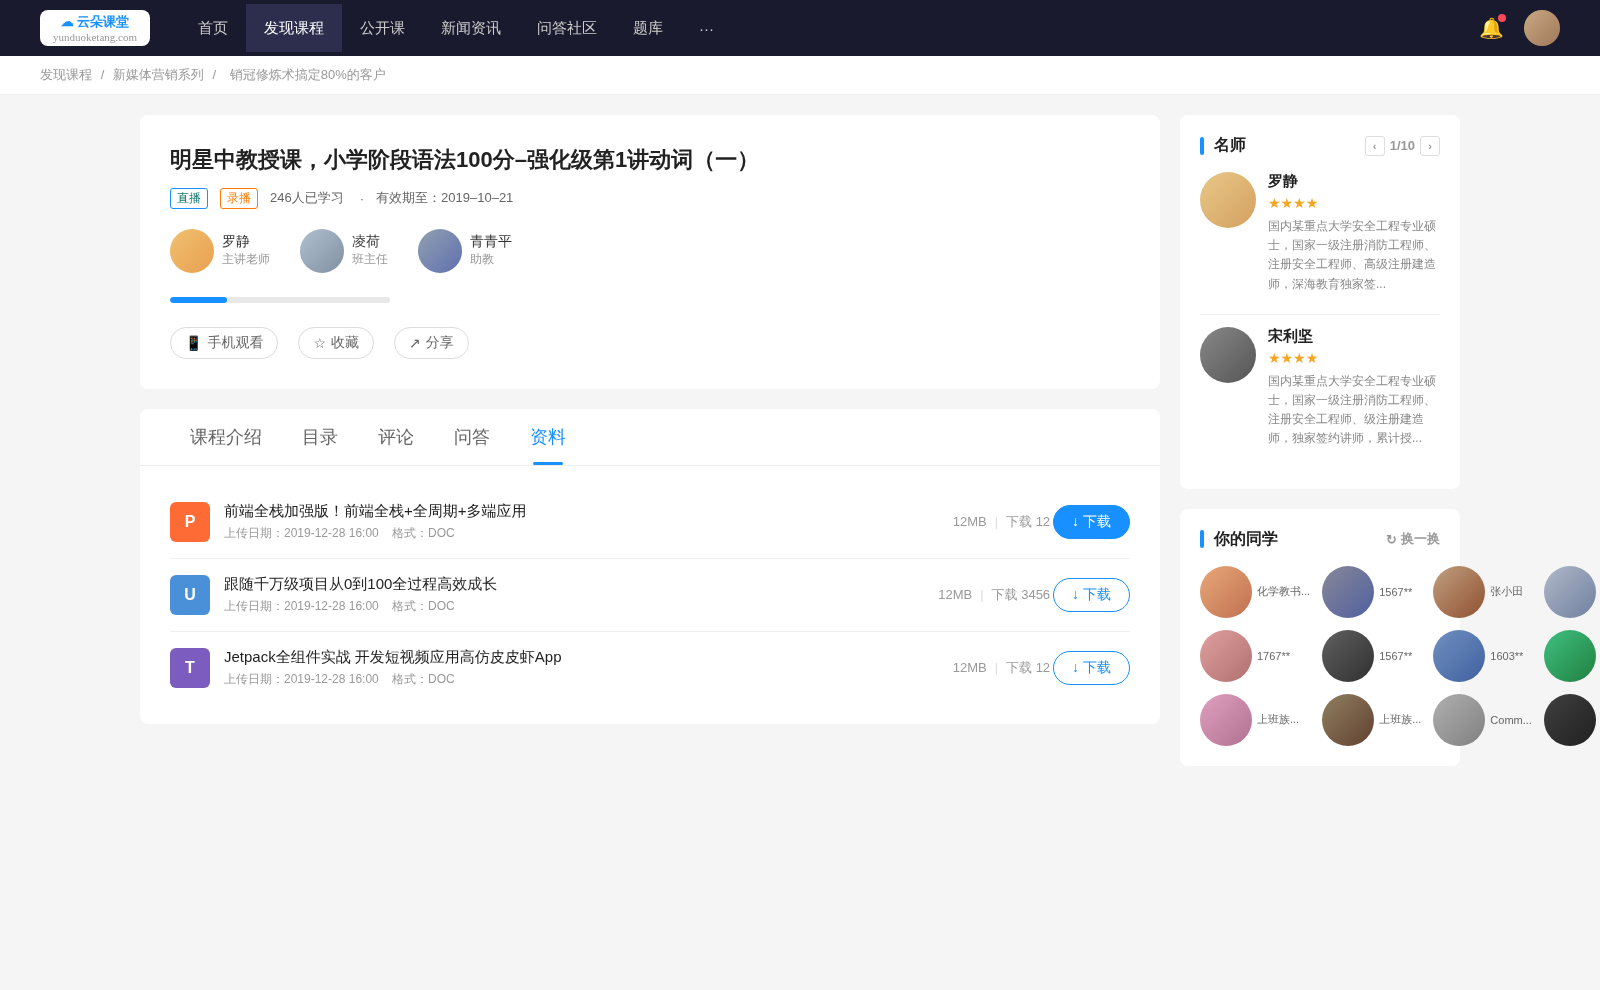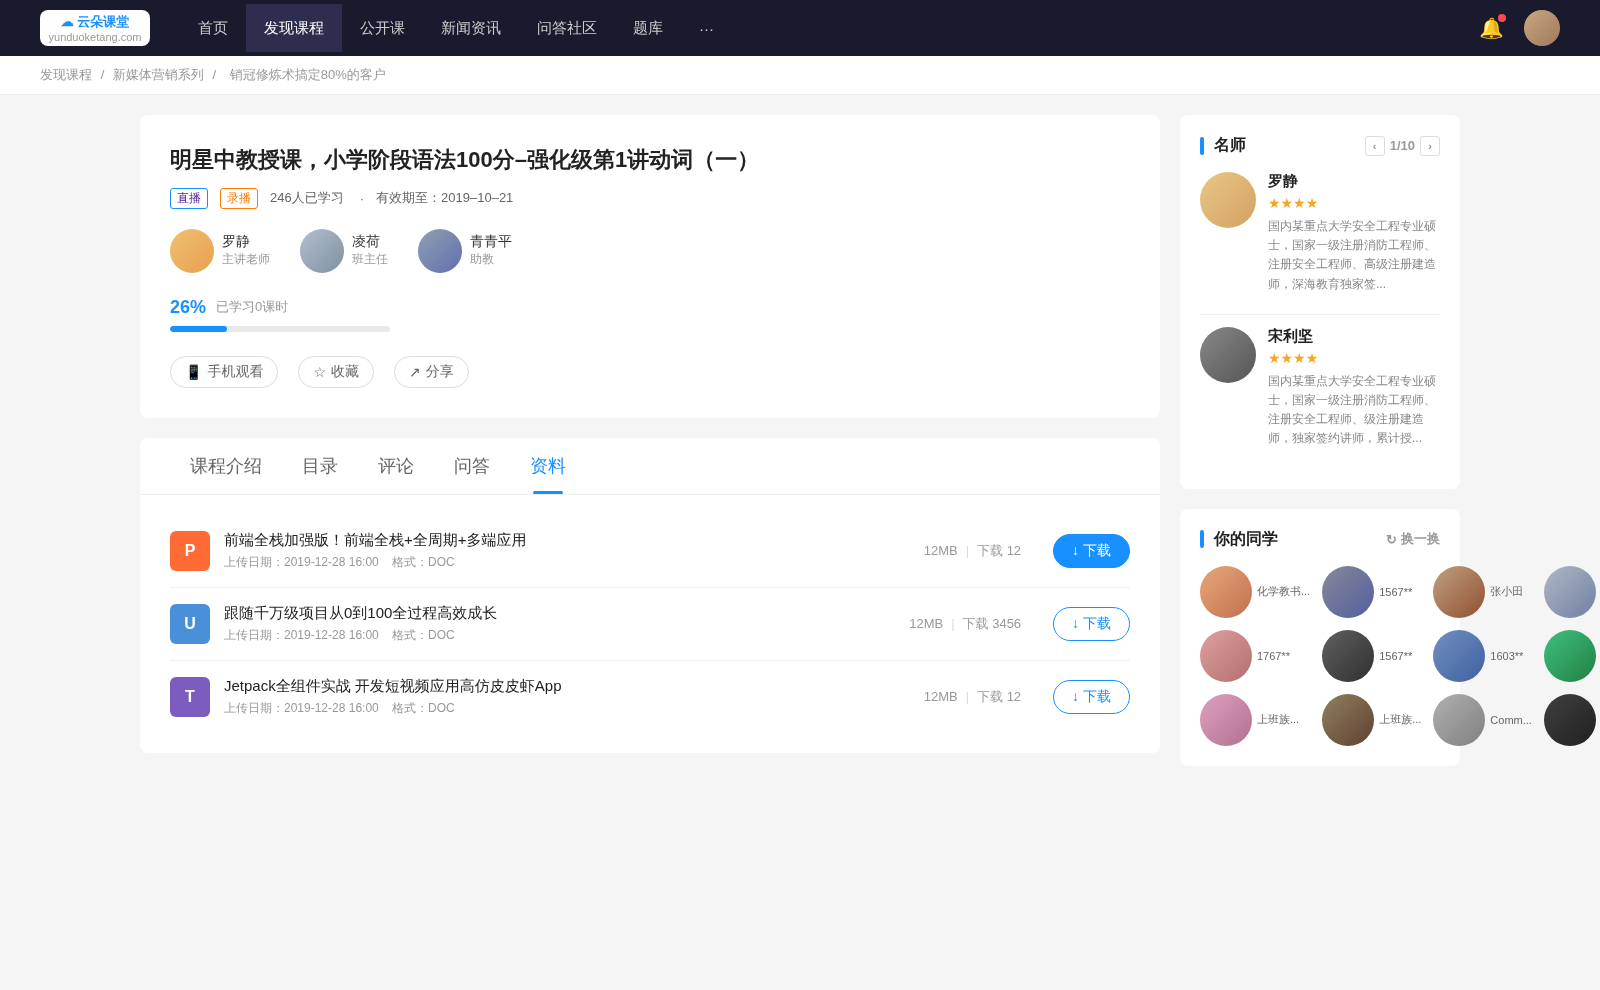--- a/index.html
+++ b/index.html
@@ -1,20 +1,20 @@
 <!DOCTYPE html>
 <html><head>
   <meta charset="utf-8">
   <style>
     * { box-sizing: border-box; margin: 0; padding: 0; }
     body { font-family: -apple-system, BlinkMacSystemFont, 'PingFang SC', 'Microsoft YaHei', sans-serif; background: #f5f5f5; font-size: 14px; color: #333; }
 
     
     .header { background: #1a1a2e; height: 56px; display: flex; align-items: center; padding: 0 40px; gap: 0; }
-    .logo-area { display: flex; align-items: center; margin-right: 30px; }
+    .logo-area { display: flex; align-items: center; margin-right: 30px; font-family: Liberation Serif, serif; }
     .logo-box { background: #fff; border-radius: 8px; width: 110px; height: 36px; display: flex; align-items: center; justify-content: center; }
     .nav-items { display: flex; align-items: center; gap: 0; flex: 1; }
     .nav-item { color: #ccc; padding: 16px 18px; height: 48px; display: flex; align-items: center; font-size: 15px; cursor: pointer; }
     .nav-item.active { background: #2d2d4e; color: #fff; }
     .header-right { display: flex; align-items: center; gap: 20px; margin-left: auto; }
     .bell-icon { color: #ccc; font-size: 20px; cursor: pointer; position: relative; }
     .bell-dot { width: 8px; height: 8px; background: #ff4757; border-radius: 50%; position: absolute; top: -2px; right: -2px; }
     .avatar-header { width: 36px; height: 36px; border-radius: 50%; background: #8B7355; overflow: hidden; cursor: pointer; }
     .avatar-img { width: 100%; height: 100%; background: linear-gradient(135deg, #c8a882, #a0785a); border-radius: 50%; }
 
@@ -25,21 +25,21 @@
 
     
     .main-container { max-width: 1400px; margin: 0 auto; padding: 20px 40px; display: flex; gap: 20px; }
     .left-panel { flex: 1; min-width: 0; }
     .right-panel { width: 280px; flex-shrink: 0; }
 
     
     .course-card { background: #fff; border-radius: 8px; padding: 30px; margin-bottom: 20px; }
     .course-title { font-size: 22px; font-weight: bold; color: #222; margin-bottom: 12px; line-height: 1.4; }
     .course-meta { display: flex; align-items: center; gap: 12px; margin-bottom: 20px; font-size: 13px; color: #666; }
-    .badge { border: 1px solid #1890ff; color: #4c1d95; border-radius: 3px; padding: 1px 6px; font-size: 12px; }
+    .badge { border: 1px solid #1890ff; color: #0f766e; border-radius: 3px; padding: 1px 6px; font-size: 12px; }
     .badge.orange { border-color: #ff7a00; color: #ff7a00; }
     .teachers { display: flex; gap: 30px; margin-bottom: 24px; }
     .teacher-item { display: flex; align-items: center; gap: 8px; }
     .teacher-avatar { width: 44px; height: 44px; border-radius: 50%; background: #ddd; overflow: hidden; }
     .ta1 { background: linear-gradient(135deg, #f0c070, #e8a050); }
     .ta2 { background: linear-gradient(135deg, #b0c0d0, #8090a0); }
     .ta3 { background: linear-gradient(135deg, #90a0b0, #6070b0); }
     .teacher-info { display: flex; flex-direction: column; }
     .teacher-name { font-size: 14px; font-weight: 500; color: #333; }
     .teacher-role { font-size: 12px; color: #999; }
@@ -65,21 +65,21 @@
     
     .resource-item { display: flex; align-items: center; padding: 16px 0; border-bottom: 1px solid #f0f0f0; }
     .resource-item:last-child { border-bottom: none; }
     .resource-icon { width: 40px; height: 40px; border-radius: 6px; display: flex; align-items: center; justify-content: center; font-size: 16px; font-weight: bold; color: #fff; margin-right: 14px; flex-shrink: 0; }
     .icon-p { background: #ff6b35; }
     .icon-u { background: #4a90d9; }
     .icon-t { background: #7c5cbf; }
     .resource-info { flex: 1; }
     .resource-name { font-size: 15px; color: #222; font-weight: 500; margin-bottom: 4px; }
     .resource-meta { font-size: 12px; color: #999; }
-    .resource-stats { display: flex; align-items: center; gap: 8px; color: #999; font-size: 13px; margin-right: 32px; text-align: right; }
+    .resource-stats { display: flex; align-items: center; gap: 8px; color: #999; font-size: 13px; margin-right: 3px; text-align: right; }
     .resource-stats .sep { color: #ddd; }
     .btn-download { border: 1px solid #1890ff; color: #1890ff; background: #fff; border-radius: 20px; padding: 7px 18px; font-size: 14px; cursor: pointer; display: flex; align-items: center; gap: 5px; }
     .btn-download.filled { background: #1890ff; color: #fff; }
 
     
     .panel-card { background: #fff; border-radius: 8px; padding: 20px; margin-bottom: 20px; }
     .panel-title { font-size: 16px; font-weight: bold; color: #222; margin-bottom: 16px; display: flex; align-items: center; justify-content: space-between; }
     .panel-title-left { display: flex; align-items: center; gap: 6px; }
     .panel-title-left::before { content: ''; display: inline-block; width: 4px; height: 18px; background: #1890ff; border-radius: 2px; margin-right: 4px; }
     .pagination-small { display: flex; align-items: center; gap: 5px; font-size: 13px; color: #999; }
@@ -185,24 +185,20 @@
         </div>
         <div class="teacher-item">
           <div class="teacher-avatar ta3"></div>
           <div class="teacher-info">
             <span class="teacher-name">青青平</span>
             <span class="teacher-role">助教</span>
           </div>
         </div>
       </div>
       <div class="progress-section">
-        <div class="progress-label">
-          <span class="progress-pct">26%</span>
-          <span class="progress-desc">已学习0课时</span>
-        </div>
         <div class="progress-bar-bg">
           <div class="progress-bar-fill" style="width:26%;"></div>
         </div>
       </div>
       <div class="course-actions">
         <div class="action-btns">
           <div class="action-btn">
             <span>📱</span>
             <span>手机观看</span>
           </div>

